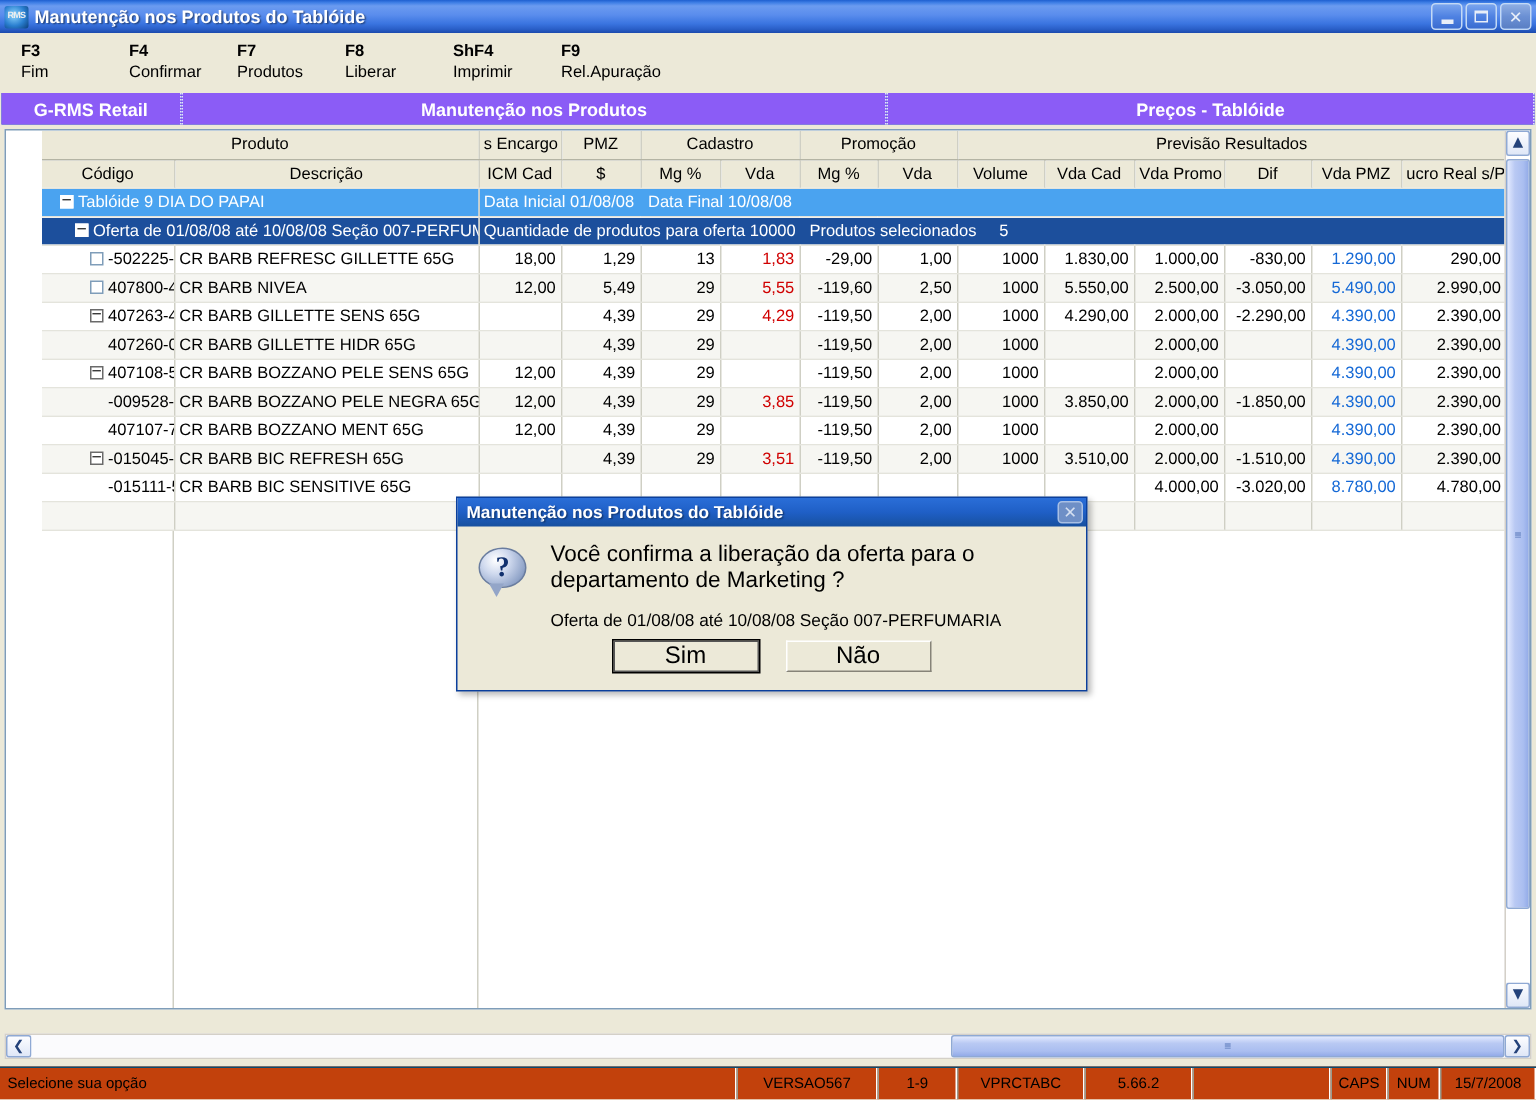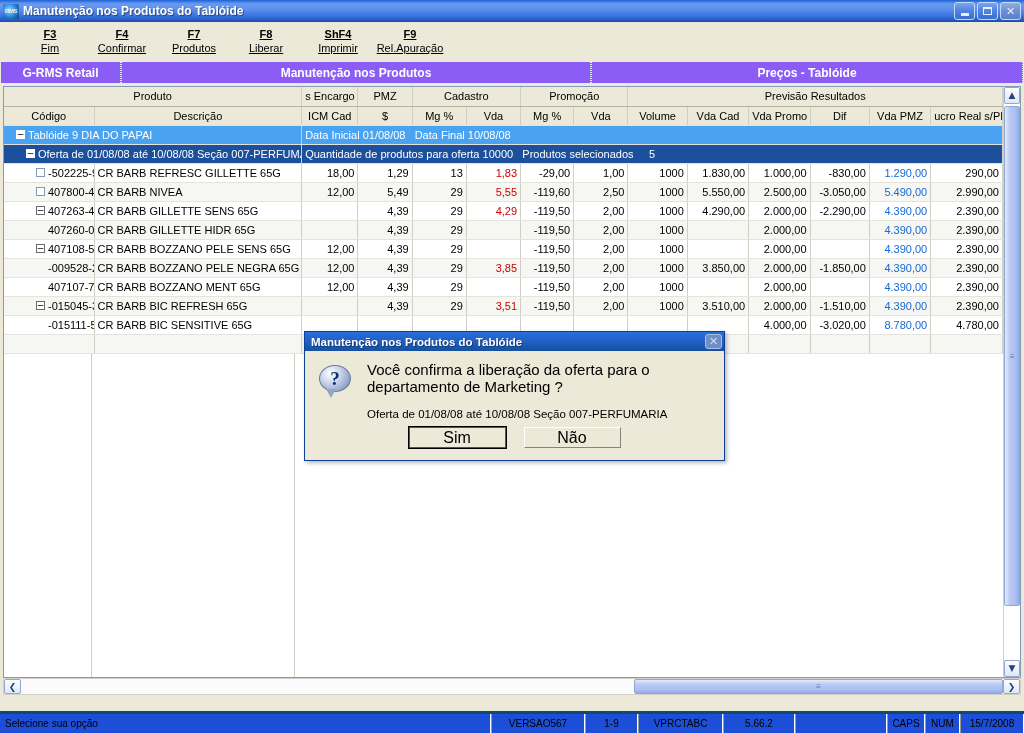--- a/index.html
+++ b/index.html
@@ -70,25 +70,23 @@
   .fkeys {
     height: 40px;
     background: #ece9d8;
     display: flex;
     align-items: center;
     padding-left: 14px;
     flex: 0 0 auto;
   }
   .fkey {
     width: 72px;
-    text-align: center;
     color: #000;
     line-height: 1.25;
     cursor: default;
-    text-decoration: underline;
   }
   .fkey .k { font-weight: bold; font-size: 11px; }
   .fkey .l { font-size: 11px; }
 
   
   .tabs {
     height: 21px;
     display: flex;
     background: #0b57b5;
     flex: 0 0 auto;
@@ -106,25 +104,26 @@
   }
   .tab:first-child { border-left: none; }
   .tab-grms { width: 120px; }
   .tab-precos { flex: 0 0 432px; }
   .tab-manut { flex: 1 1 auto; }
 
   
   .gridwrap {
     flex: 1 1 auto;
     position: relative;
-    margin: 3px 3px 0 3px;
+    margin: 3px 3px 16px 3px;
     border: 1px solid #7f9db9;
     background: #ffffff;
     display: flex;
     overflow: hidden;
+    padding-left: 24px;
   }
   .gridmain { flex: 1 1 auto; display: flex; flex-direction: column; overflow: hidden; }
   table.grid { border-collapse: collapse; table-layout: fixed; width: 100%; }
   table.grid th, table.grid td {
     border-right: 1px solid #cfcfc4;
     border-bottom: 1px solid #e4e4dc;
     font-size: 11px;
     padding: 0 3px;
     height: 19px;
     overflow: hidden;
@@ -227,25 +226,25 @@
     background: linear-gradient(to bottom, #e3eaff, #b9c9f3 35%, #aabef0 75%, #93abe8);
     border: 1px solid #8fa9d4;
     border-radius: 2px;
     display: flex; align-items: center; justify-content: center;
     color: #5878b8; font-size: 8px;
   }
 
   
   .statusbar {
     height: 22px;
-    background: #1d4ed8;
-    border-top: 3px solid #0c4a6e;
+    background: #c2410c;
+    border-top: 1px solid #0c4a6e;
     display: flex; align-items: stretch;
     flex: 0 0 auto;
-    margin-top: 16px;
+    margin-top: 5px;
   }
   .sb-cell {
     border-left: 1px solid #9a9a8c;
     border-right: 1px solid #ffffff;
     display: flex; align-items: center; justify-content: center;
     font-size: 10px; color: #000;
     padding: 0 4px;
     flex: 0 0 auto;
   }
   .sb-cell.msg { flex: 1 1 auto; justify-content: flex-start; padding-left: 5px; border-left: none; }

